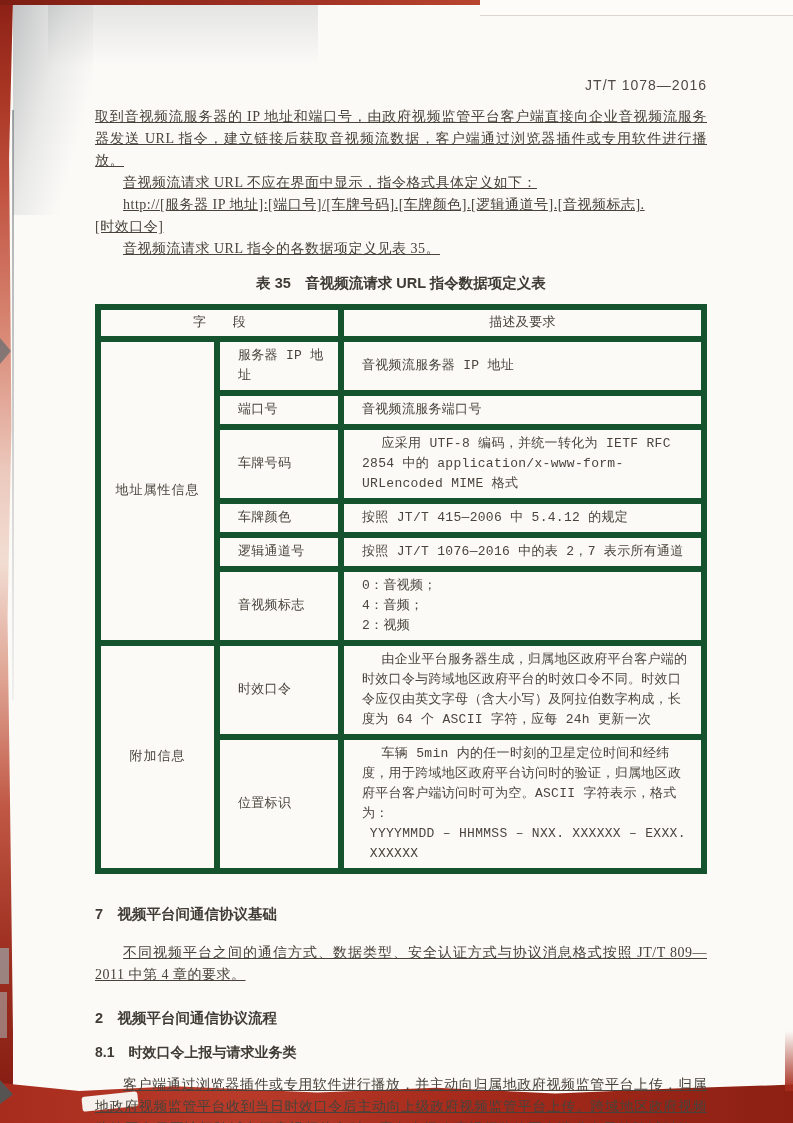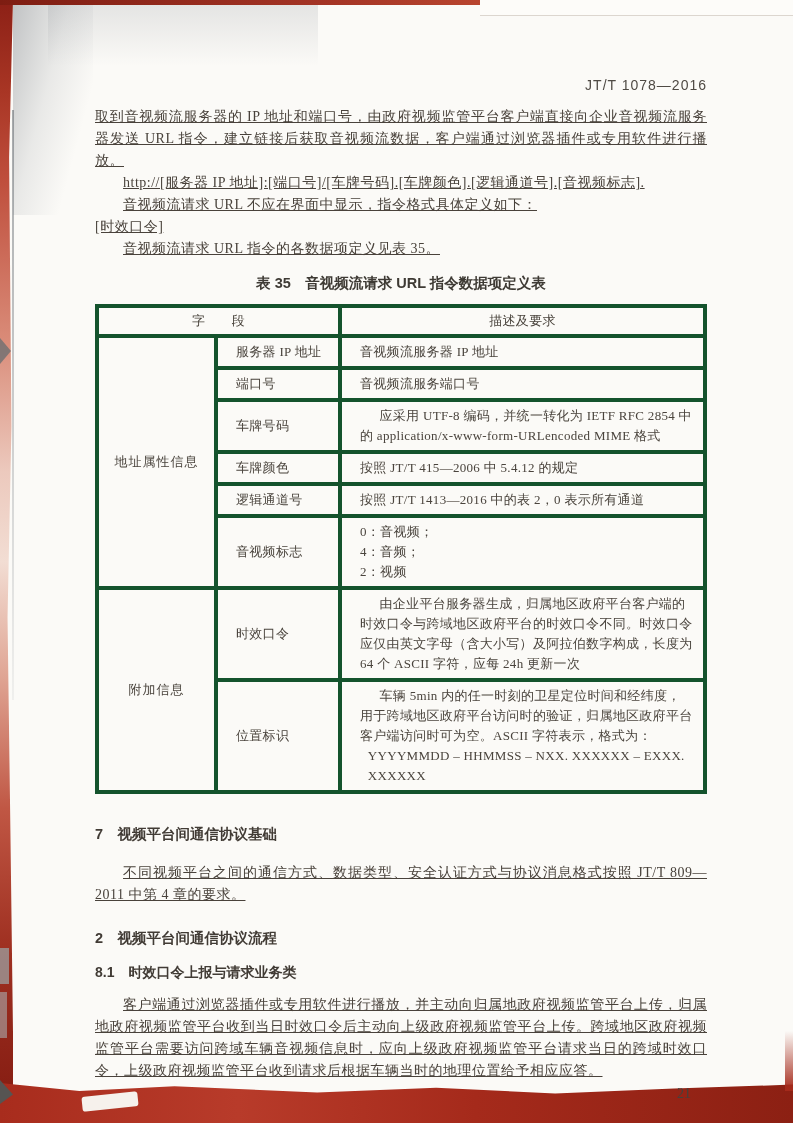--- a/index.html
+++ b/index.html
@@ -37,21 +37,21 @@
   
   .content { position:absolute; left:95px; top:76px; width:612px; z-index:6; color:#49423b; }
   .header-code { text-align:right; font-family:"Liberation Sans","DejaVu Sans",sans-serif;
     font-size:14px; letter-spacing:1px; color:#4f4a44; line-height:18px; margin-bottom:12px; }
   .para { font-size:14px; line-height:22px; letter-spacing:0.5px; text-align:justify; margin:0;text-decoration:underline; }
   .indent2 { text-indent:2em; }
   .tbl-title { font-family:"Liberation Sans","DejaVu Sans",sans-serif; font-weight:700;
     font-size:14.5px; color:#3e3a34; text-align:center; margin:12px 0 10px 0; line-height:22px; }
   table.doc-table { width:612px; border-collapse:collapse; table-layout:fixed;
     font-size:13px; line-height:20px; color:#4a443d; letter-spacing:0.3px; }
-  .doc-table th, .doc-table td { border:4px solid #14532d; font-weight:normal; vertical-align:middle; }
+  .doc-table th, .doc-table td { border:6px solid #14532d; font-weight:normal; vertical-align:middle;font-family:Liberation Mono, monospace; }
   .doc-table th { height:26px; text-align:center; padding:0; }
   .doc-table td { padding:4px 10px 4px 18px; }
   .doc-table td.group { text-align:center; padding:4px 2px; letter-spacing:1px; }
   .doc-table td.indent { text-indent:1.5em; }
   .fmt-line { text-indent:0; padding-left:0.6em; }
   .h-sec { font-family:"Liberation Sans","DejaVu Sans",sans-serif; font-weight:700;
     font-size:14.5px; color:#413b35; line-height:20px; margin:0; }
   .sp30 { height:30px; } .sp18 { height:18px; } .sp22 { height:22px; } .sp14 { height:14px; } .sp12 { height:12px; }
   .page-num { text-align:right; font-size:14px; color:#46413c; line-height:20px; margin-top:2px; padding-right:16px; }
 </style>
@@ -72,22 +72,22 @@
   <div class="scan-w2"></div>
   <div class="scan-bottom"></div>
   <div class="scan-bottom-notch"></div>
   <div class="scan-rb"></div>
 
   <div class="content">
 
     <div class="header-code">JT/T 1078—2016</div>
 
     <p class="para">取到音视频流服务器的 IP 地址和端口号，由政府视频监管平台客户端直接向企业音视频流服务器发送 URL 指令，建立链接后获取音视频流数据，客户端通过浏览器插件或专用软件进行播放。</p>
+    <p class="para indent2">音视频流请求 URL 不应在界面中显示，指令格式具体定义如下：</p>
     <p class="para indent2">http://[服务器 IP 地址]:[端口号]/[车牌号码].[车牌颜色].[逻辑通道号].[音视频标志].</p>
-    <p class="para indent2">音视频流请求 URL 不应在界面中显示，指令格式具体定义如下：</p>
     <p class="para">[时效口令]</p>
     <p class="para indent2">音视频流请求 URL 指令的各数据项定义见表 35。</p>
 
     <div class="tbl-title">表 35　音视频流请求 URL 指令数据项定义表</div>
 
     <table class="doc-table">
       <colgroup>
           <col style="width:119px">
           <col style="width:124px">
           <col>
@@ -109,21 +109,21 @@
       <tr>
         <td>车牌号码</td>
         <td class="indent">应采用 UTF-8 编码，并统一转化为 IETF RFC 2854 中的 application/x-www-form-URLencoded MIME 格式</td>
       </tr>
       <tr>
         <td>车牌颜色</td>
         <td>按照 JT/T 415—2006 中 5.4.12 的规定</td>
       </tr>
       <tr>
         <td>逻辑通道号</td>
-        <td>按照 JT/T 1413—2016 中的表 2，0 表示所有通道</td>
+        <td>按照 JT/T 1076—2016 中的表 2，7 表示所有通道</td>
       </tr>
       <tr>
         <td>音视频标志</td>
         <td>
           <div>0：音视频；</div>
           <div>4：音频；</div>
           <div>2：视频</div>
         </td>
       </tr>
       <tr>

